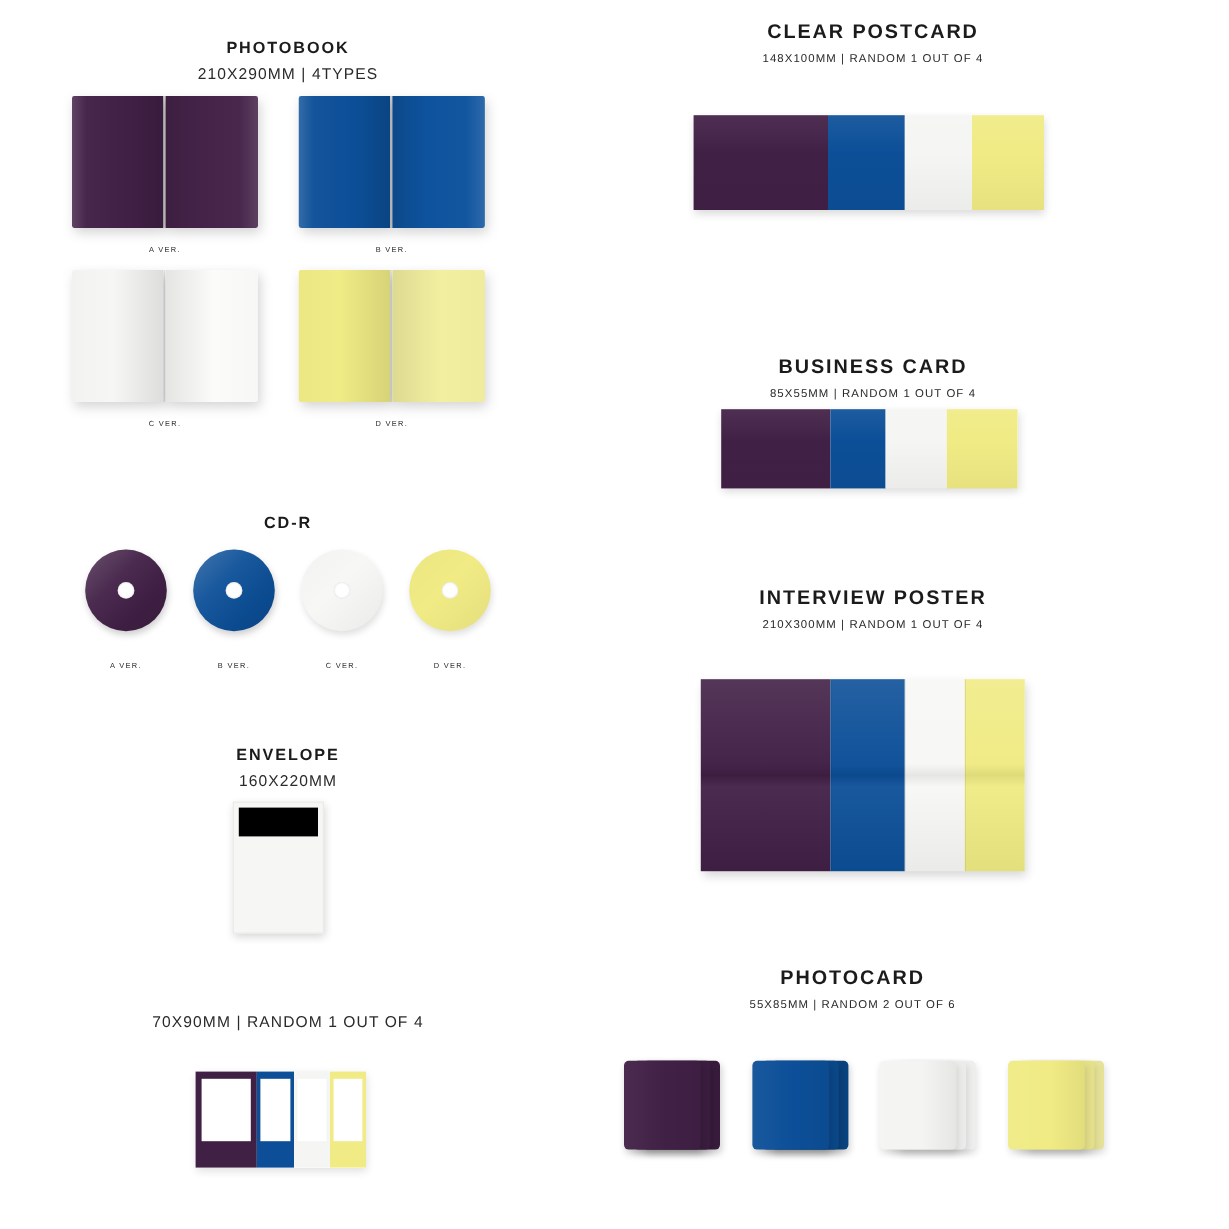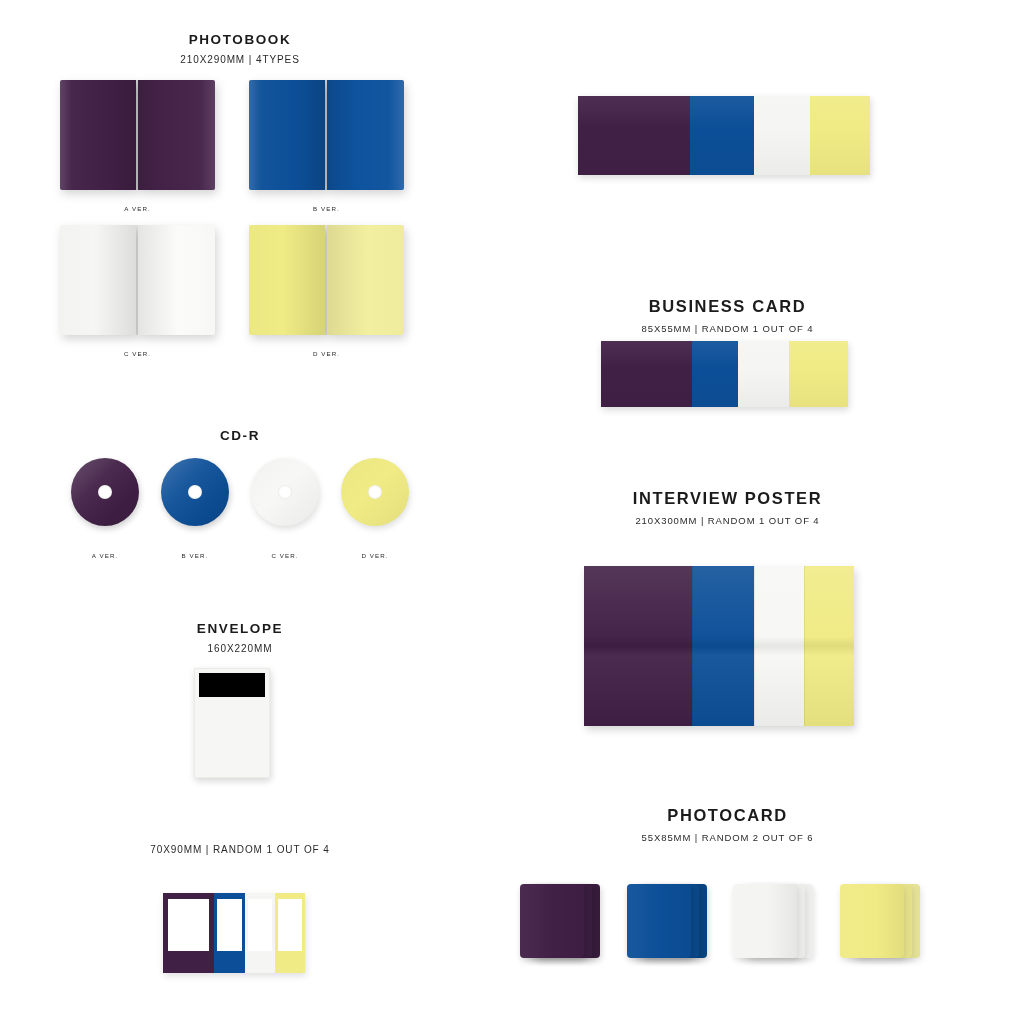--- a/index.html
+++ b/index.html
@@ -30,21 +30,21 @@
     text-align: center;
     color: #2a2a2a;
     letter-spacing: 0.9px;
     margin-top: 7px;
   }
   .sec-head { position: absolute; }
 
   .t-lg { font-size: 16.5px; }
   .t-md { font-size: 13.5px; margin-top: 12px; }
   .s-md { font-size: 9.5px; }
-  .s-sm { font-size: 10px; }
+  .s-sm { font-size: 13px; }
 
   .ver-label {
     text-align: center;
     font-size: 6.2px;
     letter-spacing: 1.1px;
     color: #2b2b2b;
   }
 
   
   .book {
@@ -320,20 +320,24 @@
       <div class="window"></div>
     </div>
     <div class="polaroid" style="width:30px; background:#f5f5f3;">
       <div class="window"></div>
     </div>
     <div class="polaroid" style="width:30px; background:#f0eb84;">
       <div class="window"></div>
     </div>
   </div>
 
+  <div class="sec-head" style="left:585px; top:18px; width:285px;">
+    <div class="sec-title t-lg">CLEAR POSTCARD</div>
+    <div class="sec-sub s-md">148X100MM | RANDOM 1 OUT OF 4</div>
+  </div>
 
   <div class="strip" style="left:578px; top:96px; width:292px; height:79px;">
     <div class="panel" style="width:112px; background:#412046;"></div>
     <div class="panel" style="width:64px;  background:#0c4f98;"></div>
     <div class="panel" style="width:56px;  background:#f5f5f3;"></div>
     <div class="panel" style="width:60px;  background:#f0eb84;"></div>
   </div>
 
   <div class="sec-head" style="left:585px; top:261px; width:285px;margin-top:36px;">
     <div class="sec-title t-lg">BUSINESS CARD</div>
@@ -352,21 +356,21 @@
     <div class="sec-sub s-md">210X300MM | RANDOM 1 OUT OF 4</div>
   </div>
 
   <div class="poster" style="left:584px; top:566px; width:270px; height:160px;">
     <div class="col" style="width:108px; background:#412046;"></div>
     <div class="col vfold" style="width:62px; background:#0c4f98;"></div>
     <div class="col vfold" style="width:50px; background:#f7f7f5;"></div>
     <div class="col vfold" style="width:50px; background:#f0eb84;"></div>
   </div>
 
-  <div class="sec-head" style="left:585px; top:806px; width:285px;">
+  <div class="sec-head" style="left:568px; top:806px; width:285px;">
     <div class="sec-title t-lg">PHOTOCARD</div>
     <div class="sec-sub s-md">55X85MM | RANDOM 2 OUT OF 6</div>
   </div>
 
   <div class="pc-stack" style="left:520px; top:884px; width:84px;">
     <div class="card" style="left:16px; width:64px; background:#3b1d40;"></div>
     <div class="card" style="left:8px;  width:64px; background:#3e1f43;"></div>
     <div class="card" style="left:0px;  width:64px; background:#412046;"></div>
   </div>
 

